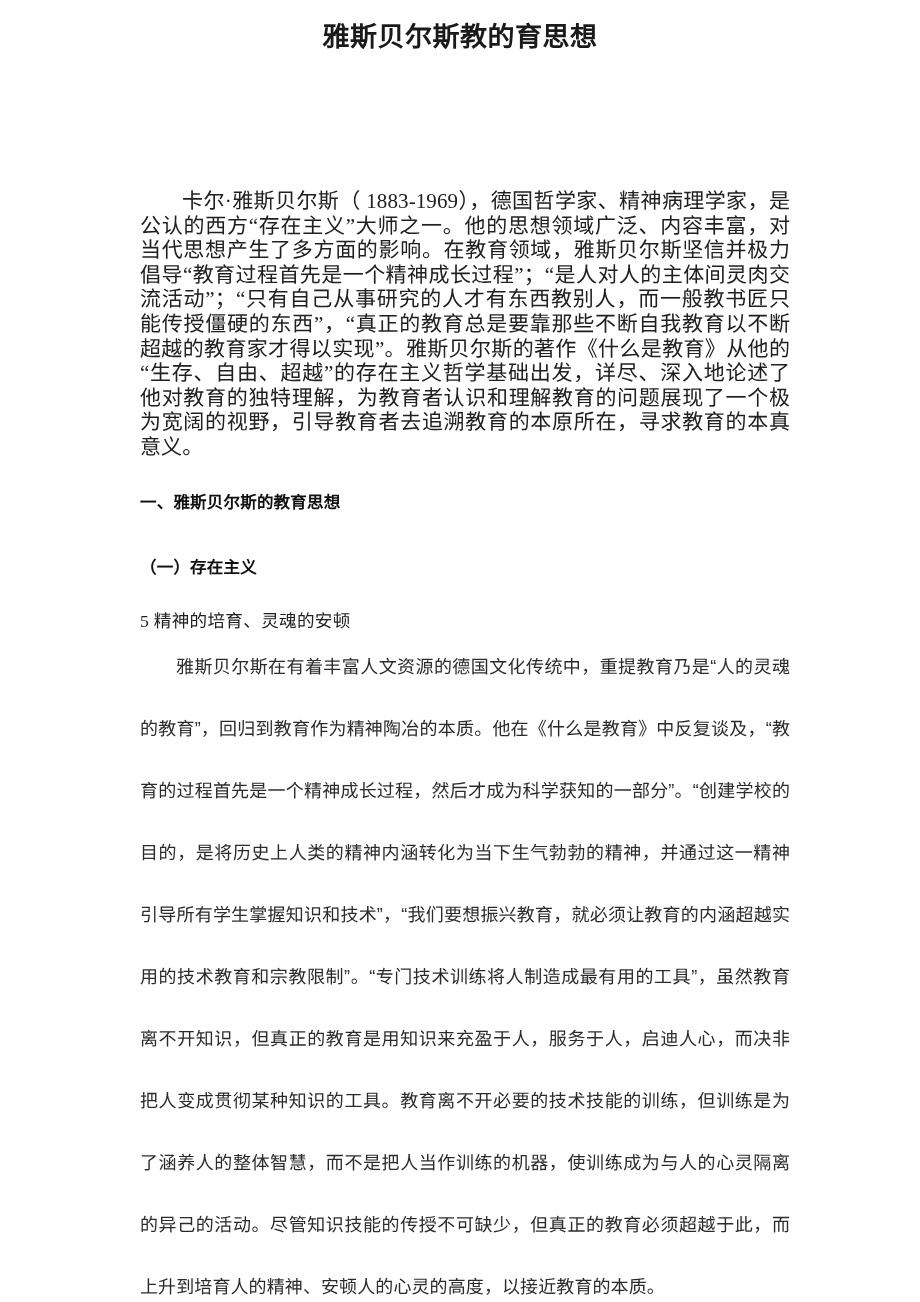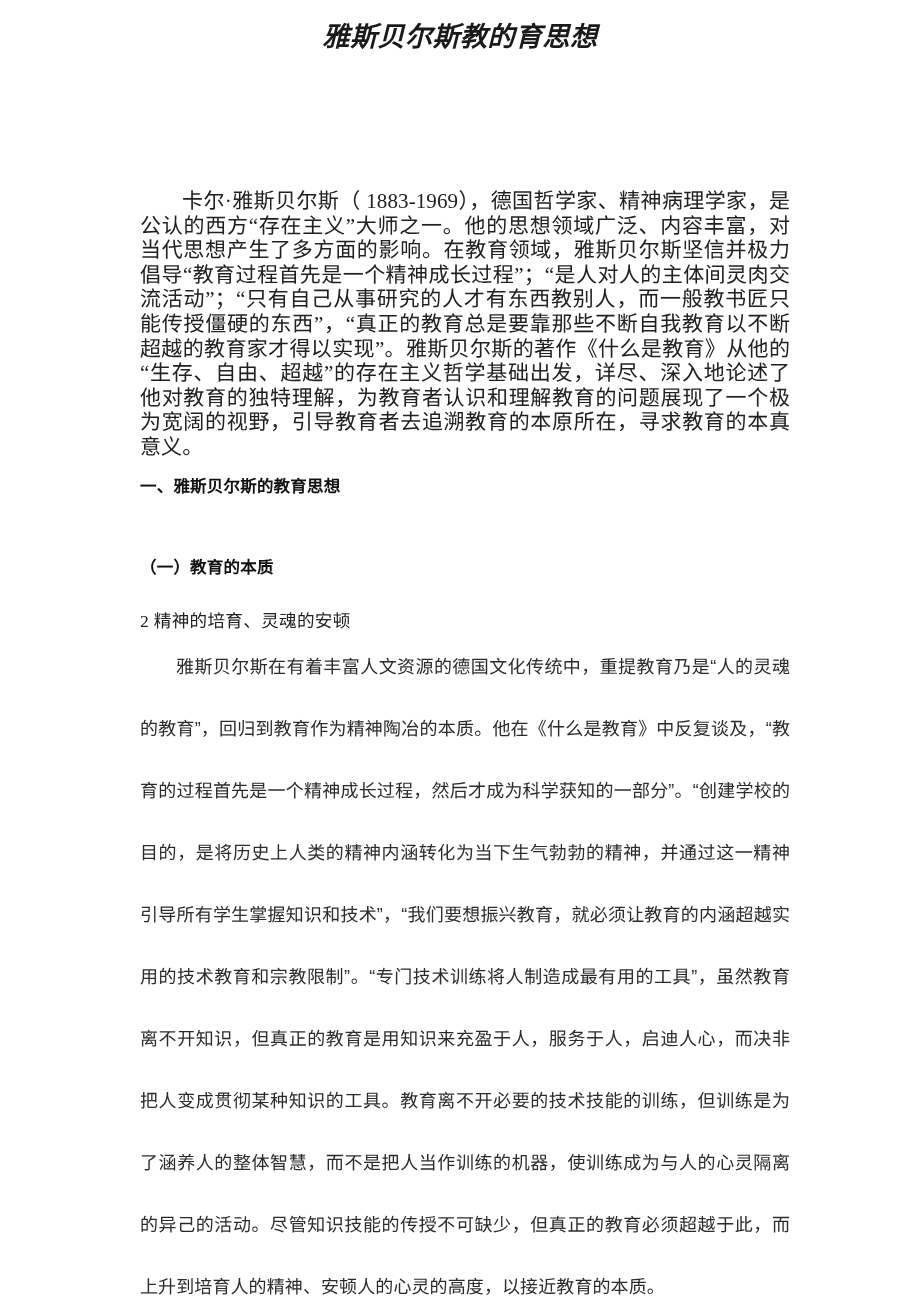--- a/index.html
+++ b/index.html
@@ -32,39 +32,38 @@
     left: 0;
     width: 920px;
     text-align: center;
     font-family: "Liberation Sans", "DejaVu Sans", sans-serif;
     font-weight: 700;
     font-size: 27px;
     line-height: 38px;
     letter-spacing: 0.5px;
     color: #1a1a1a;
     white-space: nowrap;
-    font-style: italic;
   }
 
   
   .intro {
     top: 168px;
     font-family: "Liberation Serif", "DejaVu Serif", serif;
     font-size: 21px;
     line-height: 24.6px;
     color: #202020;
     text-align: justify;
     text-justify: inter-ideograph;
     text-indent: 2em;
     letter-spacing: 0.1px;
   }
 
   
   .h-section {
-    top: 460px;
+    top: 476px;
     font-family: "Liberation Sans", "DejaVu Sans", sans-serif;
     font-weight: 700;
     font-size: 16.5px;
     line-height: 24px;
     color: #111111;
     letter-spacing: 0.2px;
     white-space: nowrap;
   }
 
   
@@ -109,19 +108,19 @@
 <body>
 
 <div class="page">
 
   <h1 class="doc-title">雅斯贝尔斯教的育思想</h1>
 
   <p class="col intro">卡尔·雅斯贝尔斯（ 1883-1969），德国哲学家、精神病理学家，是公认的西方“存在主义”大师之一。他的思想领域广泛、内容丰富，对当代思想产生了多方面的影响。在教育领域，雅斯贝尔斯坚信并极力倡导“教育过程首先是一个精神成长过程”；“是人对人的主体间灵肉交流活动”；“只有自己从事研究的人才有东西教别人，而一般教书匠只能传授僵硬的东西”，“真正的教育总是要靠那些不断自我教育以不断超越的教育家才得以实现”。雅斯贝尔斯的著作《什么是教育》从他的“生存、自由、超越”的存在主义哲学基础出发，详尽、深入地论述了他对教育的独特理解，为教育者认识和理解教育的问题展现了一个极为宽阔的视野，引导教育者去追溯教育的本原所在，寻求教育的本真意义。</p>
 
   <h2 class="col h-section">一、雅斯贝尔斯的教育思想</h2>
 
-  <h3 class="col h-sub">（一）教育的本质</h3>
+  <h3 class="col h-sub">（一）存在主义</h3>
 
-  <h4 class="col h-item">2 精神的培育、灵魂的安顿</h4>
+  <h4 class="col h-item">5 精神的培育、灵魂的安顿</h4>
 
   <p class="col body-para">雅斯贝尔斯在有着丰富人文资源的德国文化传统中，重提教育乃是“人的灵魂的教育”，回归到教育作为精神陶冶的本质。他在《什么是教育》中反复谈及，“教育的过程首先是一个精神成长过程，然后才成为科学获知的一部分”。“创建学校的目的，是将历史上人类的精神内涵转化为当下生气勃勃的精神，并通过这一精神引导所有学生掌握知识和技术”，“我们要想振兴教育，就必须让教育的内涵超越实用的技术教育和宗教限制”。“专门技术训练将人制造成最有用的工具”，虽然教育离不开知识，但真正的教育是用知识来充盈于人，服务于人，启迪人心，而决非把人变成贯彻某种知识的工具。教育离不开必要的技术技能的训练，但训练是为了涵养人的整体智慧，而不是把人当作训练的机器，使训练成为与人的心灵隔离的异己的活动。尽管知识技能的传授不可缺少，但真正的教育必须超越于此，而上升到培育人的精神、安顿人的心灵的高度，以接近教育的本质。</p>
 
 </div>
 
 </body></html>

